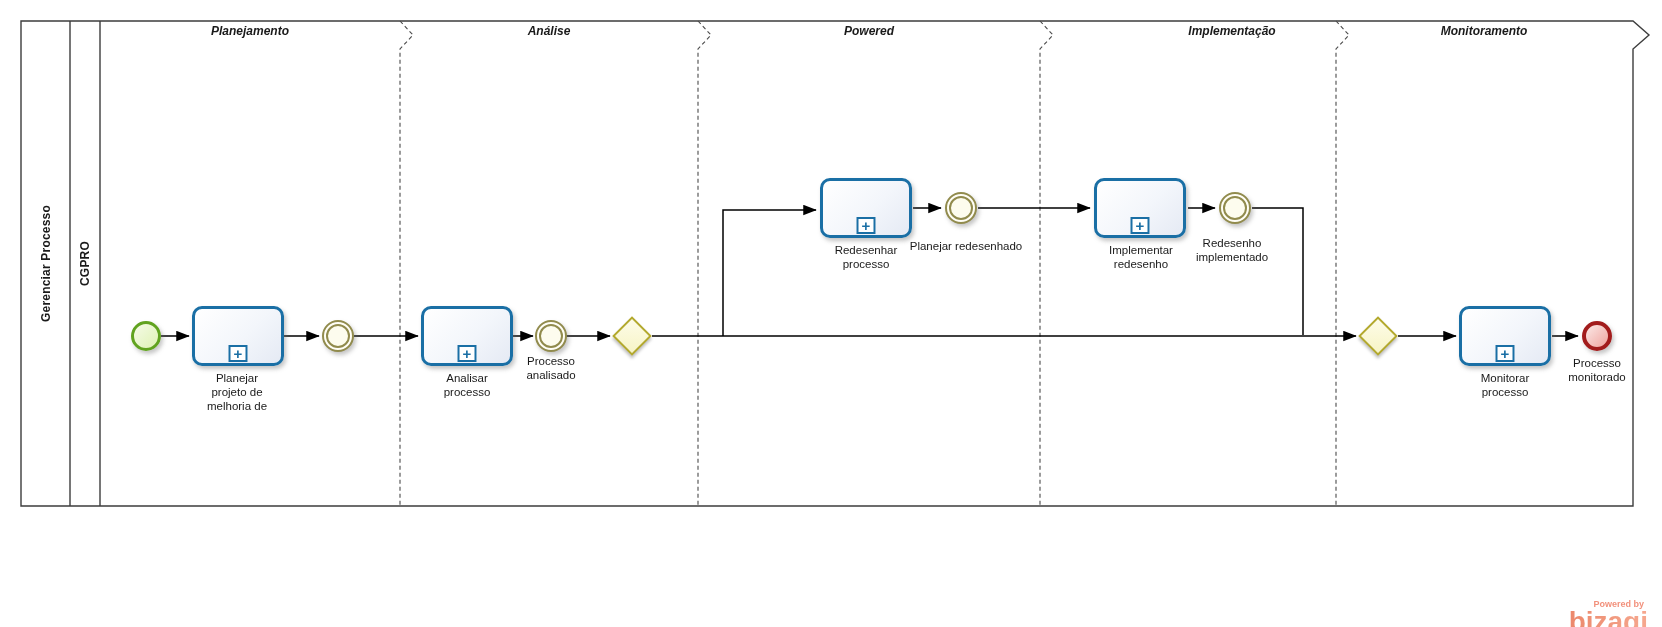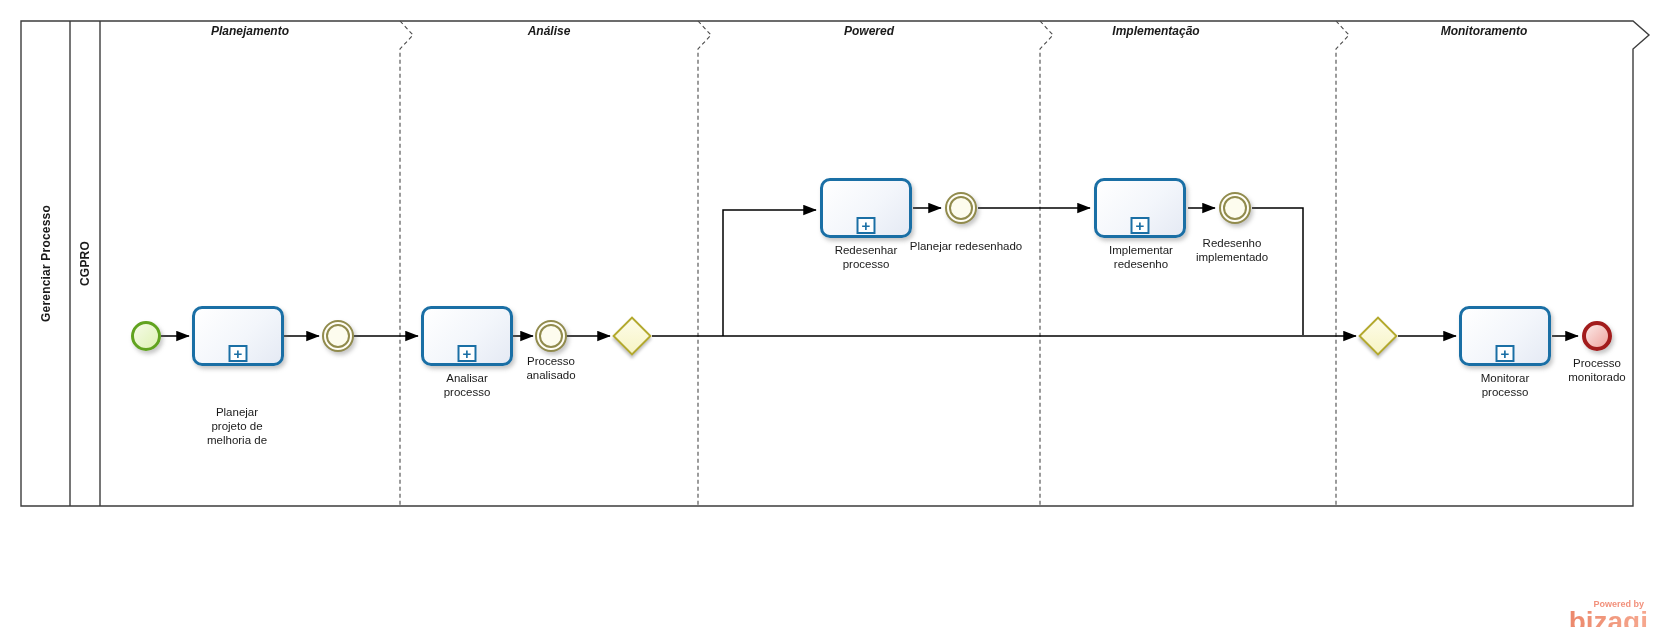--- a/index.html
+++ b/index.html
@@ -45,21 +45,21 @@
             box-shadow:2px 3px 4px rgba(110,110,110,.4); z-index:3; }
 
   .gateway { position:absolute; width:28px; height:28px; transform:rotate(45deg);
              border:2px solid #b3a92c;
              background:linear-gradient(135deg,#fdfce8 0%,#f7f4c6 100%);
              box-shadow:2px 2px 3px rgba(120,120,120,.45); z-index:3; }
 
   
   .lbl { position:absolute; transform:translateX(-50%); text-align:center;
          font-size:11.5px; line-height:14px; white-space:pre-line; z-index:4; width:140px; }
-  .clip3 { height:40px; overflow:hidden;margin-top:34px; }
+  .clip3 { height:40px; overflow:hidden; }
 
   
   .brand { position:absolute; left:1548px; top:567px; width:100px; z-index:5; text-align:right;margin-top:32px; }
   .brand .pow { font-size:9px; font-weight:bold; color:#f2917c; padding-right:4px; }
   .brand .biz { font-size:28px; font-weight:bold; letter-spacing:0;
                 color:#ee8b70; line-height:26px;
                 background:linear-gradient(90deg,#e98062,#f6a88f);
                 -webkit-background-clip:text; background-clip:text;text-decoration:underline; -webkit-text-fill-color:transparent; }
   .brand .mod { font-size:11px; color:#f6b2a1; text-align:left; padding-left:8px; line-height:11px; }
 </style>
@@ -104,21 +104,21 @@
   <div class="pool-head">
     <span class="vtext">Gerenciar Processo</span>
   </div>
   <div class="lane-head">
     <span class="vtext">CGPRO</span>
   </div>
 
   <div class="phase-lbl" style="left:250px">Planejamento</div>
   <div class="phase-lbl" style="left:549px">Análise</div>
   <div class="phase-lbl" style="left:869px">Powered</div>
-  <div class="phase-lbl" style="left:1156px">Implementação</div>
+  <div class="phase-lbl" style="left:1232px">Implementação</div>
   <div class="phase-lbl" style="left:1484px">Monitoramento</div>
 
   <div class="ev-start" style="left:131px; top:321px"></div>
 
   <div class="task" style="left:192px; top:306px">
     <div class="sub-marker"></div>
   </div>
 
   <div class="ev-int" style="left:322px; top:320px">
     <div class="ring"></div>

